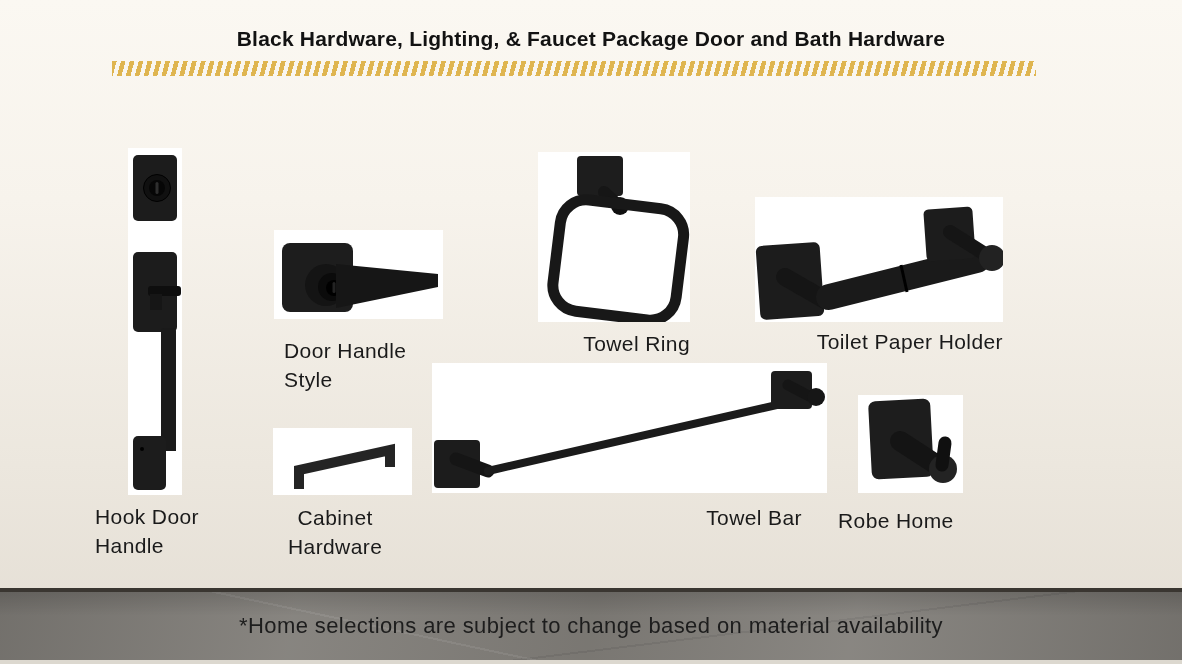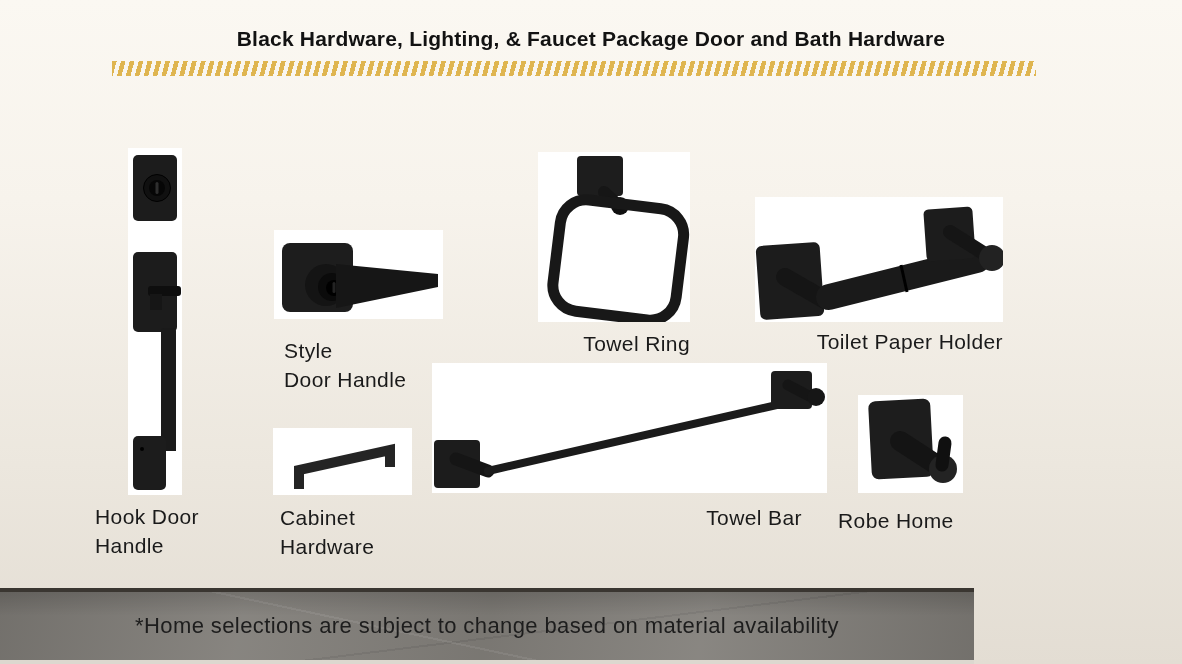--- a/index.html
+++ b/index.html
@@ -35,28 +35,28 @@
   .t-frontdoor{left:128px;top:148px;width:54px;height:347px;}
   .t-lever{left:274px;top:230px;width:169px;height:89px;}
   .t-cabinet{left:273px;top:428px;width:139px;height:67px;}
   .t-ring{left:538px;top:152px;width:152px;height:170px;}
   .t-tp{left:755px;top:197px;width:248px;height:125px;}
   .t-bar{left:432px;top:363px;width:395px;height:130px;}
   .t-hook{left:858px;top:395px;width:105px;height:98px;}
   
   .l-frontdoor{left:95px;top:502px;}
   .l-lever{left:284px;top:336px;}
-  .l-cabinet{left:280px;top:503px;}
+  .l-cabinet{left:288px;top:503px;text-align:center;}
   .l-ring{left:538px;top:329px;width:152px;}
   .l-tp{left:755px;top:327px;width:248px;}
   .l-bar{left:432px;top:503px;width:370px;}
   .l-hook{left:838px;top:506px;}
   
   .footer-band{
-    position:absolute;left:0;top:588px;width:974px;height:76px;
+    position:absolute;left:0;top:588px;width:1182px;height:76px;
     border-top:4px solid #3a3631;
     border-bottom:4px solid #dcd8cf;
     box-sizing:border-box;
     background-color:#807d78;
     background-image:
       linear-gradient(180deg,rgba(0,0,0,.14),rgba(0,0,0,0) 35%),
       linear-gradient(100deg,rgba(0,0,0,.10) 0%,rgba(255,255,255,.06) 25%,rgba(0,0,0,.05) 50%,rgba(255,255,255,.07) 72%,rgba(0,0,0,.10) 100%),
       repeating-linear-gradient(12deg,rgba(0,0,0,0) 0 110px,rgba(255,255,255,.08) 110px 112px,rgba(0,0,0,0) 112px 210px),
       repeating-linear-gradient(-7deg,rgba(0,0,0,0) 0 80px,rgba(0,0,0,.07) 80px 82px,rgba(0,0,0,0) 82px 170px);
     display:flex;align-items:center;justify-content:center;
@@ -149,22 +149,22 @@
       <line x1="84" y1="70" x2="87" y2="48" stroke="#101010" stroke-width="13" stroke-linecap="round"></line>
     </svg>
   </figure>
 
   <div class="label l-frontdoor">
     <span>Hook Door</span>
     <span>Handle</span>
   </div>
 
   <div class="label l-lever">
+    <span>Door Handle</span>
     <span>Style</span>
-    <span>Door Handle</span>
   </div>
 
   <div class="label l-cabinet">
     <span>Cabinet</span>
     <span>Hardware</span>
   </div>
 
   <div class="label centered l-ring">
     <span>Towel Ring</span>
   </div>

